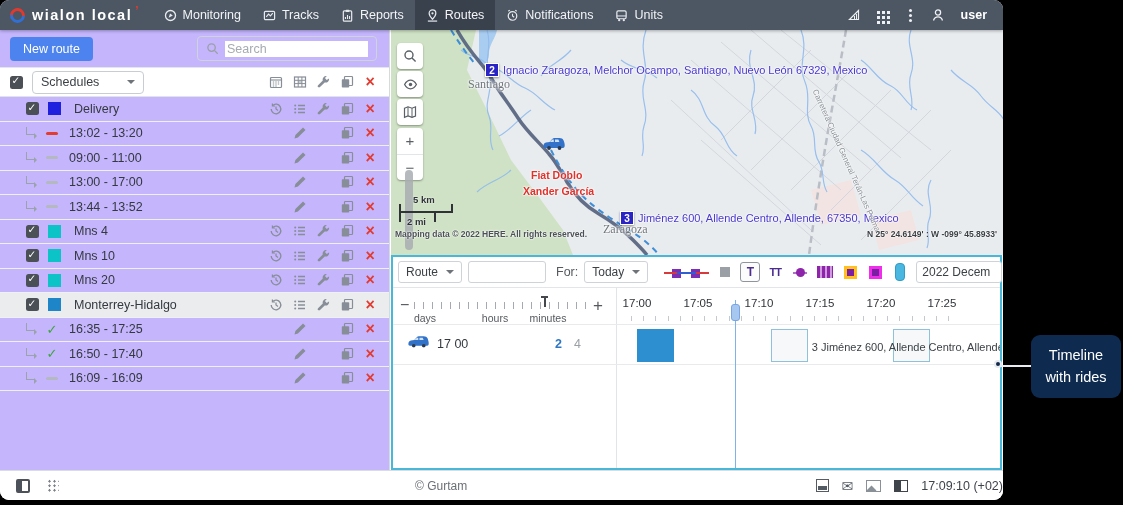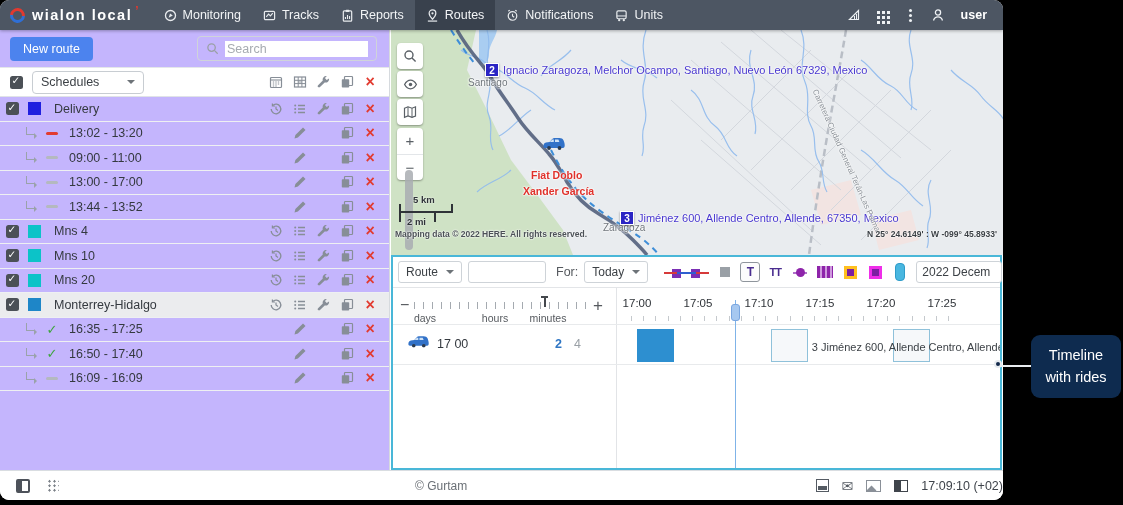--- a/index.html
+++ b/index.html
@@ -35,40 +35,40 @@
   .cb{width:13px;height:13px;background:#4b5056;border-radius:2.5px;position:relative;flex:0 0 auto;cursor:pointer;}
   .cb::after{content:"✓";position:absolute;left:1.5px;top:-1.5px;font-size:10.5px;font-weight:700;color:#fff;}
   .filter-select{margin-left:9px;width:112px;height:23px;border:1px solid #c8cdd2;border-radius:4px;display:flex;align-items:center;padding:0 8px;font-size:12.5px;color:#3c4146;cursor:pointer;background:#fff;}
   .chev{margin-left:auto;width:0;height:0;border:4px solid transparent;border-top-color:#6d7378;transform:translateY(2px);}
   .slots{margin-left:auto;margin-right:7px;display:flex;}
   .slot{width:23.5px;display:flex;align-items:center;justify-content:center;}
   .sic{width:14px;height:14px;color:#878e97;cursor:pointer;display:block;}
   .xic{color:#e23b30;font-size:16px;font-weight:700;line-height:1;cursor:pointer;}
   .xic::before{content:"×";}
   .row{display:flex;align-items:center;height:24.5px;border-bottom:1px solid #eef0f2;}
-  .row.main{padding-left:6px;}
+  .row.main{padding-left:26px;}
   .row.selected{background:#ebecee;}
   .swatch{width:13px;height:13px;margin-left:9px;flex:0 0 auto;}
   .rname{margin-left:13px;font-size:12.5px;color:#34393f;}
   .row.sub{padding-left:26px;}
   .branch{width:9px;height:8px;border-left:1.5px solid #9aa2aa;border-bottom:1.5px solid #9aa2aa;position:relative;margin-top:-4px;flex:0 0 auto;}
   .branch::after{content:"";position:absolute;right:-5px;bottom:-4.5px;border:3.5px solid transparent;border-left-color:#9aa2aa;}
   .sstatus{width:14px;margin-left:10px;display:flex;align-items:center;justify-content:center;flex:0 0 auto;}
   .sstatus.st-idle::before{content:"";width:12px;height:3px;border-radius:2px;background:#b4b9bf;}
   .sstatus.st-late::before{content:"";width:12px;height:3px;border-radius:2px;background:#e23b30;}
   .sstatus.st-done::before{content:"✓";color:#3da53d;font-weight:700;font-size:13px;}
   .stime{margin-left:10px;font-size:12.5px;color:#34393f;}
 
   
   .main-area{position:absolute;left:391px;top:30px;right:0;bottom:30px;}
   .map{position:absolute;left:0;top:0;right:0;height:225px;background:#e9ecef;overflow:hidden;}
   .map svg.deco{position:absolute;left:0;top:0;}
   .map-label{position:absolute;white-space:nowrap;text-shadow:0 0 2px #fff,0 0 2px #fff,0 0 3px #fff;}
   .addr{font-size:11px;color:#4837cf;}
-  .city{font-size:10px;color:#70767c;}
+  .city{font-size:12px;color:#70767c;font-family:Liberation Serif, serif;}
   .redlab{font-size:10.5px;font-weight:700;color:#e0312b;}
   .roadlab{font-size:8px;color:#8d939a;transform-origin:0 0;transform:rotate(66deg);}
   .marker{position:absolute;width:14px;height:14px;background:#2a24c4;border:1px solid #fff;color:#fff;font-size:10px;font-weight:700;display:flex;align-items:center;justify-content:center;box-shadow:0 1px 2px rgba(0,0,0,.4);cursor:pointer;}
   .map-btn{position:absolute;left:6px;width:26px;height:26px;background:#fff;border-radius:4px;box-shadow:0 1px 2px rgba(0,0,0,.35);display:flex;align-items:center;justify-content:center;color:#5a6066;cursor:pointer;}
   .map-btn .sic{color:#5a6066;}
   .zoom-group{position:absolute;left:6px;top:98px;width:26px;height:52px;background:#fff;border-radius:4px;box-shadow:0 1px 2px rgba(0,0,0,.35);display:flex;flex-direction:column;}
   .zoom-half{flex:1;display:flex;align-items:center;justify-content:center;font-size:15px;color:#5a6066;cursor:pointer;}
   .zoom-half:first-child{border-bottom:1px solid #e3e6e9;}
   .map-slider{position:absolute;left:14px;top:140px;width:8px;height:80px;border-radius:4px;background:#a9adb2;opacity:.85;cursor:pointer;}
   .scalebar{position:absolute;left:8px;top:181px;width:54px;border-bottom:2px solid #2f3338;}

